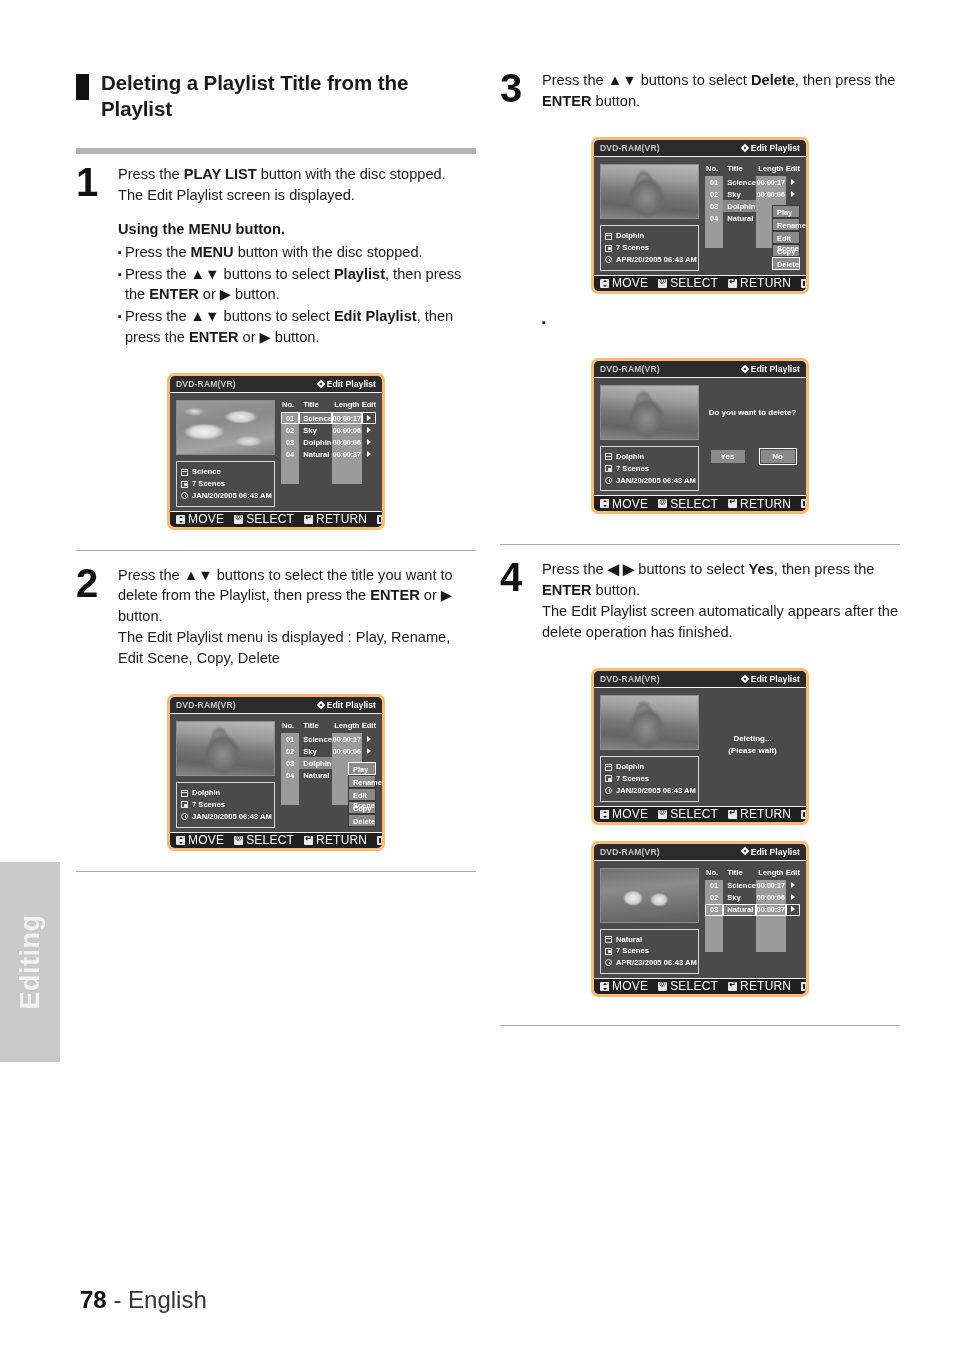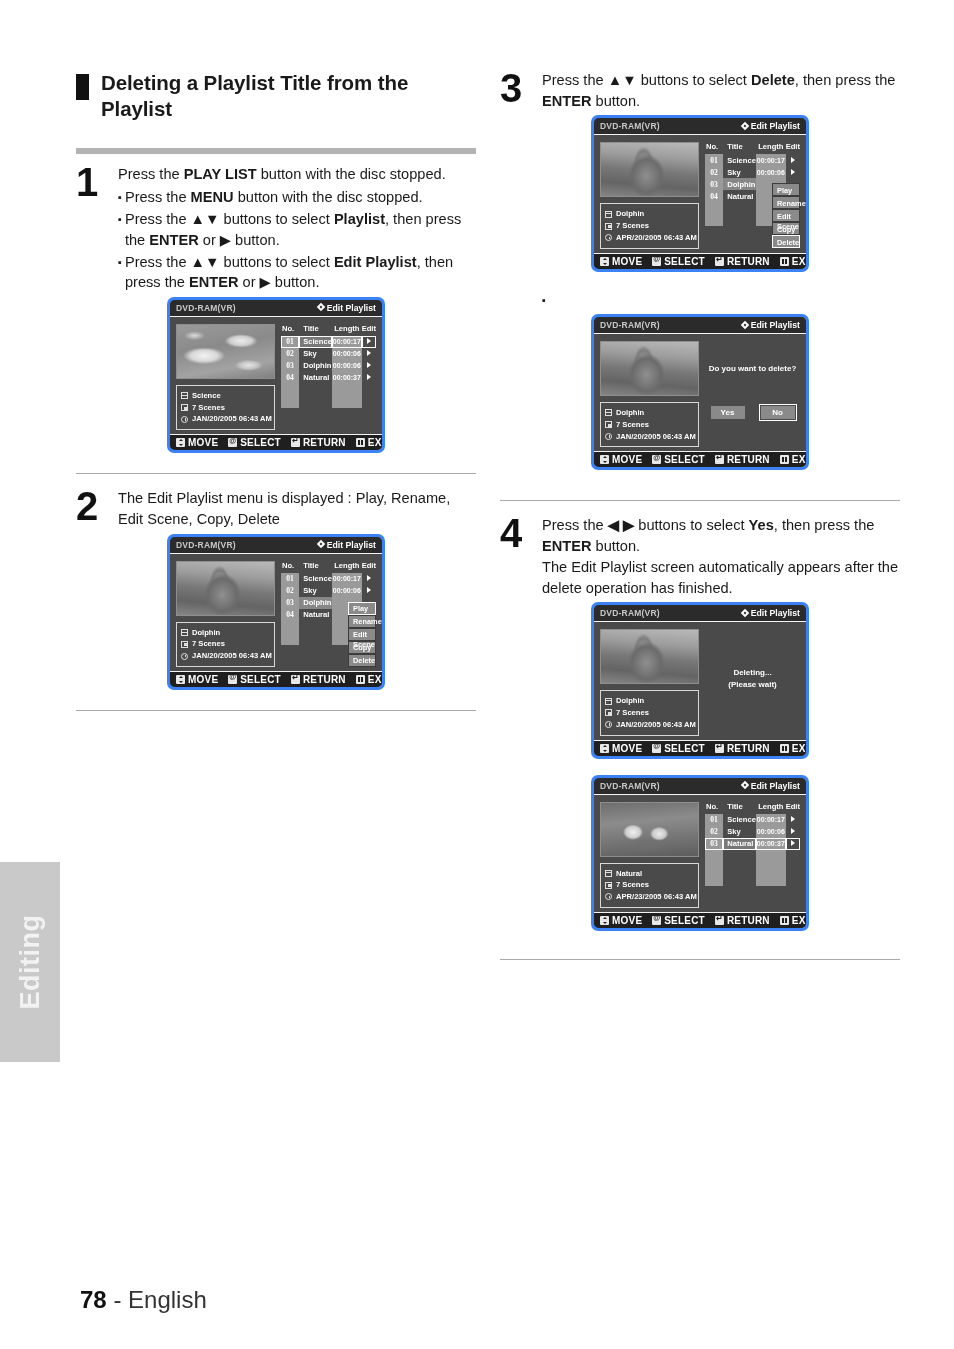--- a/index.html
+++ b/index.html
@@ -72,25 +72,25 @@
   .bullet { display: flex; gap: 3px; margin-top: 1px; }
   .bullet-dot { flex: 0 0 auto; font-size: 11px; line-height: 1.9; }
   .bullet-text { flex: 1 1 auto; }
   .note { font-size: 14.6px; line-height: 1.42; display:flex; gap:4px; }
   .note .bullet-dot { line-height: 1.85; }
   b { font-weight: bold; }
 
   
   .screen {
     width: 218px;
-    background: #3b82f6;
+    background: #fdba74;
     border-radius: 7px;
     padding: 3px;
     box-shadow: 0 0 0 1px #ffffff;
-    margin: 4px auto 0 auto;
+    margin: 26px auto 0 auto;
     position: relative;
   }
   .screen-inner {
     background: #4a4a4a;
     border-radius: 5px;
     overflow: hidden;
   }
   .scr-head {
     background: #2b2b2b;
     height: 17px;
@@ -171,21 +171,21 @@
   .i-clock::after{ content:""; position:absolute; left:2.6px; top:1.3px; width:1px; height:2.6px; background:#e0e0e0;}
 
   
   .scr-right { flex: 1 1 auto; position: relative; }
   .tbl { width: 100%; border-collapse: collapse; font-size: 7.6px; color: #ffffff; font-weight: bold;}
   .tbl th {
     font-weight: bold; text-align: left;
     padding: 0 0 3px 0; font-size: 7.6px; color: #ffffff;
   }
   .tbl td { padding: 0; height: 12px; vertical-align: middle; }
-  .c-no    { width: 25px; text-align: center; background: #9a9a9a; font-family: Liberation Serif, serif; }
+  .c-no    { width: 25px; text-align: center; background: #9a9a9a; }
   .c-title { padding-left: 4px !important; }
   .c-len   { width: 32px; text-align: center; background: #9a9a9a; font-size: 7px;}
   .c-edit  { width: 11px; text-align: center; background: transparent; }
   .th-no   { width: 13px; padding-left: 1px !important;}
   .th-len  { width: 32px; text-align: center !important;}
   .th-edit { width: 11px; text-align: center !important;}
   tr.empty td { background: #9a9a9a; }
   tr.empty td.c-title, tr.empty td.c-edit { background: transparent; }
   tr.sel td { outline: 1.4px solid #ffffff; outline-offset: -1px; }
   tr.sel .c-title { background: #787878; }
@@ -234,21 +234,21 @@
 
   
   .scr-foot {
     background: #1f1f1f;
     height: 16px;
     display: flex; align-items: center;
     gap: 10px; padding: 0 6px;
     border-top: 1px solid #f4f4f4;
   }
   .foot-item { display: flex; align-items: center; gap: 3px; }
-  .foot-lbl { color: #ffffff; font-size: 10px; font-weight: bold; letter-spacing: 0.2px;}
+  .foot-lbl { color: #ffffff; font-size: 12px; font-weight: normal; letter-spacing: 0.2px;}
   .foot-ico {
     width: 9px; height: 9px; background: #e8e8e8;
     position: relative; flex: 0 0 auto; border-radius: 1px;
   }
   .ico-move::before{
     content:""; position:absolute; left:3.2px; top:1px;
     border-left:2.2px solid transparent; border-right:2.2px solid transparent;
     border-bottom:2.4px solid #1f1f1f;
   }
   .ico-move::after{
@@ -294,20 +294,22 @@
     <div class="heading-mark"></div>
     <div class="heading-text">Deleting a Playlist Title from the Playlist</div>
   </div>
 
   <div class="rule-thick"></div>
 
   <div class="step">
     <div class="step-num">1</div>
     <div class="step-body">
       <p><span>Press the </span><b>PLAY LIST</b><span> button with the disc stopped.</span></p>
+      <p>The Edit Playlist screen is displayed.</p>
+      <p class="sub-head">Using the MENU button.</p>
       <div class="bullets">
         <div class="bullet">
           <span class="bullet-dot">▪</span>
           <span class="bullet-text"><span>Press the </span><b>MENU</b><span> button with the disc stopped.</span></span>
         </div>
         <div class="bullet">
           <span class="bullet-dot">▪</span>
           <span class="bullet-text"><span>Press the </span><b>▲▼</b><span> buttons to select </span><b>Playlist</b><span>, then press the </span><b>ENTER</b><span> or ▶ button.</span></span>
         </div>
         <div class="bullet">
@@ -415,20 +417,21 @@
           </span>
       </div>
     </div>
   </div>
 
   <div class="rule-thin"></div>
 
   <div class="step">
     <div class="step-num">2</div>
     <div class="step-body">
+      <p><span>Press the </span><b>▲▼</b><span> buttons to select the title you want to delete from the Playlist, then press the </span><b>ENTER</b><span> or ▶ button.</span></p>
       <p>The Edit Playlist menu is displayed : Play, Rename, Edit Scene, Copy, Delete</p>
     </div>
   </div>
 
   <div class="screen">
     <div class="screen-inner">
       <div class="scr-head">
         <span class="scr-head-left">DVD-RAM(VR)</span>
         <span class="scr-head-right">
           <span class="diamond"></span>

